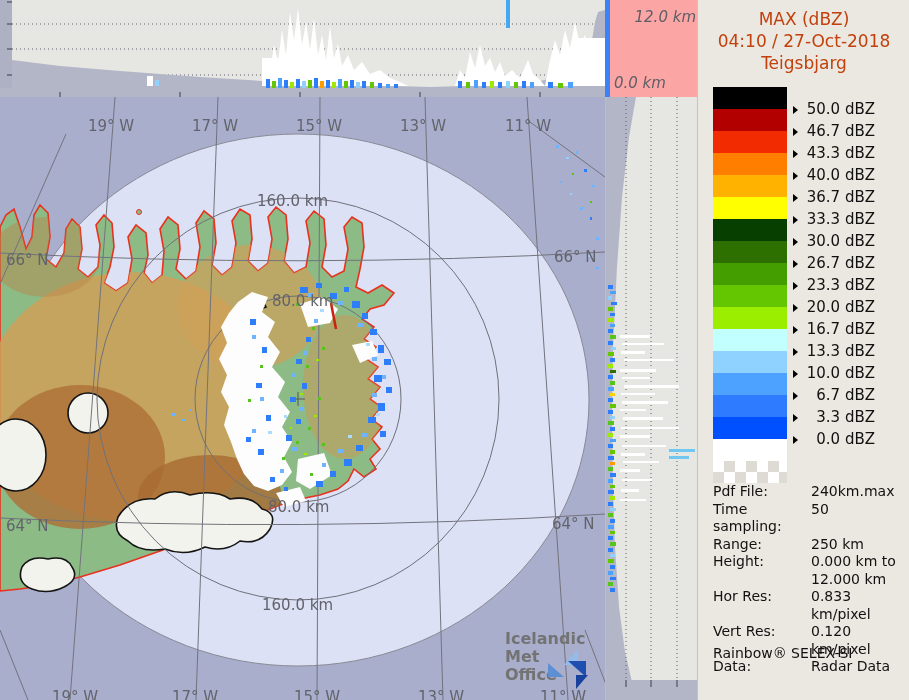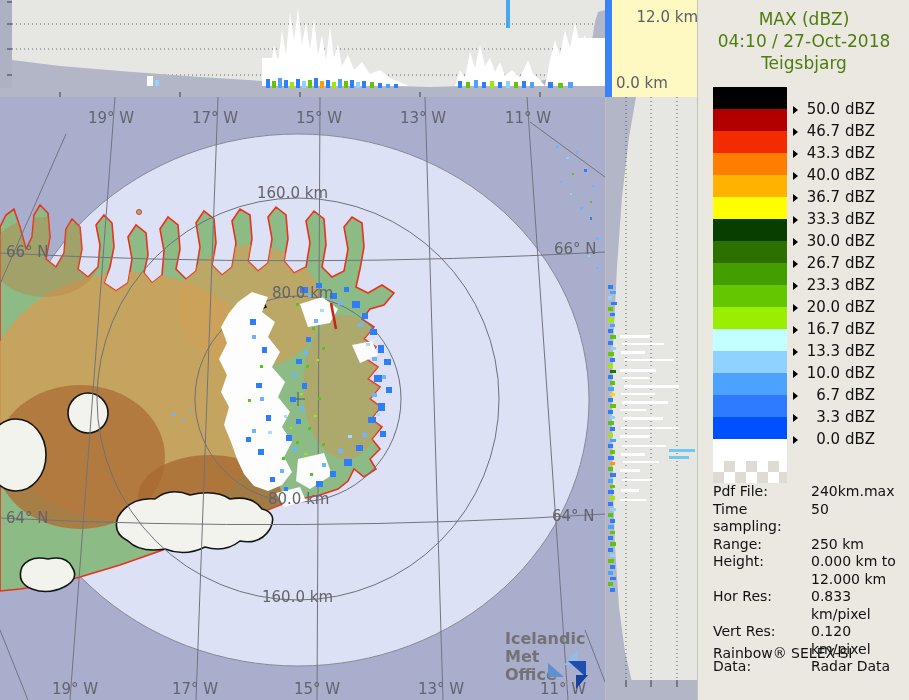--- a/index.html
+++ b/index.html
@@ -1,42 +1,42 @@
 <!DOCTYPE html>
 <html><head>
 <meta charset="utf-8">
 <style>
   html,body{margin:0;padding:0;background:#777;}
   .app{position:relative;width:909px;height:700px;background:#e6e5e2;overflow:hidden;
        font-family:"DejaVu Sans","Liberation Sans",sans-serif;}
   .app svg{display:block}
   
   .top-profile{position:absolute;left:0;top:0;width:605px;height:97px;background:#e6e6e3;}
-  .corner-gap{position:absolute;left:605px;top:0;width:92px;height:97px;background:#fef9c3;border-left:7px solid #3b82f6;}
+  .corner-gap{position:absolute;left:605px;top:0;width:92px;height:97px;background:#fca5a5;border-left:5px solid #3b82f6;font-style:italic;}
   .main-map{position:absolute;left:0;top:97px;width:605px;height:603px;}
   .right-profile{position:absolute;left:605px;top:97px;width:92px;height:603px;background:#e6e6e3;border-left:1px solid #bdbdc2;}
   .legend-panel{position:absolute;left:697px;top:0;width:212px;height:700px;background:#ebe7e1;border-left:1px solid #c6c3bd;}
   
   .gap-label{position:absolute;font-size:15px;color:#5e5e66;}
   .gap-label.top{right:6px;top:8px;}
   .gap-label.bottom{left:4px;top:74px;}
   
-  .maplabel{position:absolute;font-size:15px;color:#63636b;white-space:nowrap;}
+  .maplabel{position:absolute;font-size:15px;color:#63636b;white-space:nowrap;margin-top:8px;}
   
   .met-logo{position:absolute;left:505px;top:533px;width:100px;color:#737373;
             font-weight:bold;font-size:16px;line-height:18px;}
   .logo-tris{position:absolute;left:548px;top:552px;width:56px;height:42px;}
   .logo-tris .t{position:absolute;width:0;height:0;}
   .t1{left:16px;top:0;border-bottom:16px solid #93bce8;border-left:14px solid transparent;}
   .t2{left:0;top:14px;border-bottom:14px solid #5d8fd2;border-right:16px solid transparent;}
   .t3{left:20px;top:12px;border-top:16px solid #1d4eb0;border-left:18px solid transparent;}
   .t4{left:28px;top:26px;border-top:14px solid #16429e;border-right:12px solid transparent;}
   
   .legend-inner{position:relative;width:100%;height:100%;}
-  .legend-head{position:absolute;left:0;top:8px;width:100%;text-align:center;color:#4d7c0f;
+  .legend-head{position:absolute;left:0;top:8px;width:100%;text-align:center;color:#c2410c;
                font-size:17px;line-height:22px;}
   .scale{position:absolute;left:15px;top:87px;}
   .scale-row{position:relative;width:190px;height:22px;}
   .scale-row .sw{width:74px;height:22px;}
   .scale-row .arrow{position:absolute;left:80px;bottom:-5px;width:0;height:0;
       border-left:5px solid #000;border-top:4px solid transparent;border-bottom:4px solid transparent;}
   .scale-row .lab{position:absolute;left:88px;bottom:-9px;width:74px;text-align:right;
       font-size:15px;color:#111;white-space:nowrap;}
   .sw-white{width:74px;height:22px;background:#fff;}
   .sw-checker{width:74px;height:22px;

